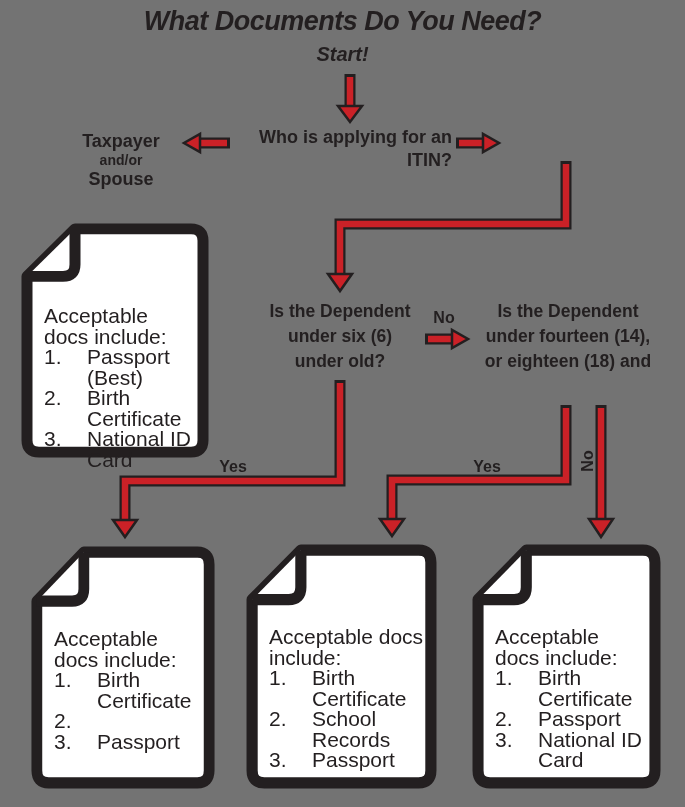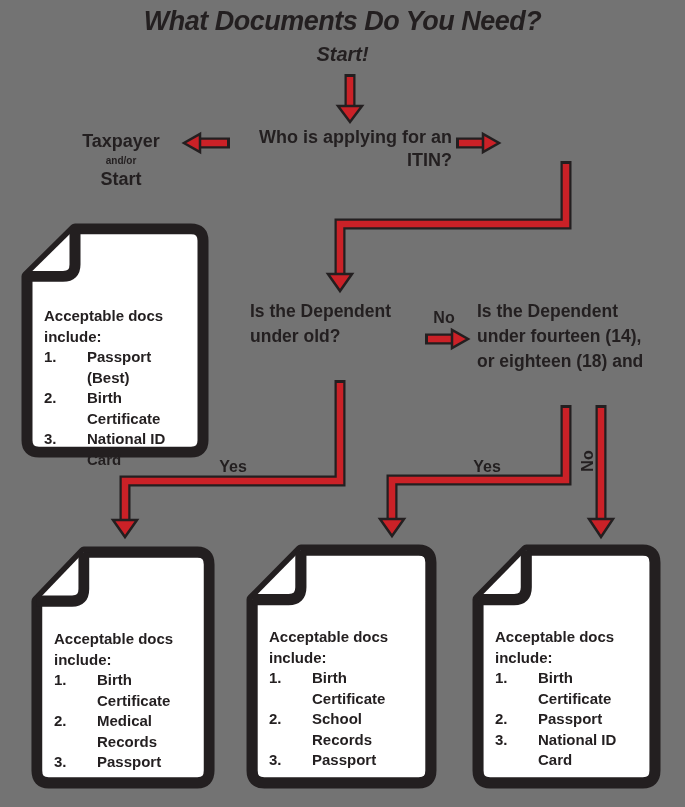--- a/index.html
+++ b/index.html
@@ -29,24 +29,24 @@
   }
   .node{
     font-weight:bold;
     text-align:center;
     line-height:23px;
     font-size:18px;
   }
   .who{left:252px;top:126px;width:200px;text-align:right;}
   .taxpayer-block{left:61px;top:131px;width:120px;}
   .taxpayer-block .big{font-size:18px;line-height:21px;}
-  .taxpayer-block .small{font-size:10px;line-height:17px;}
+  .taxpayer-block .small{font-size:14px;line-height:17px;}
   .dependents{left:499px;top:132px;width:130px;}
   .question{
-    font-weight:bold;
+    font-weight:bold;text-align:center;
     font-size:17.5px;line-height:25px;
   }
   .q1{left:250px;top:299px;width:180px;}
   .q2{left:477px;top:299px;width:182px;}
   .edge-label{
     font-weight:bold;font-size:16px;text-align:center;
   }
   .lbl-no1{left:425px;top:309px;width:38px;}
   .lbl-yes1{left:203px;top:458px;width:60px;}
   .lbl-yes2{left:457px;top:458px;width:60px;}
@@ -58,21 +58,21 @@
   svg.edges{left:0;top:0;width:685px;height:807px;pointer-events:none;}
   .edge-under{fill:none;stroke:var(--ink);stroke-width:11;stroke-linejoin:miter;stroke-linecap:butt;}
   .edge-over{fill:none;stroke:var(--red);stroke-width:6.5;stroke-linejoin:miter;stroke-linecap:butt;}
   .edge-head{fill:var(--red);stroke:var(--ink);stroke-width:2.5;stroke-linejoin:miter;}
   .doc{position:absolute;}
   .doc svg.shape{position:absolute;left:0;top:0;width:100%;height:100%;}
   .doc .page{fill:#ffffff;stroke:var(--ink);stroke-width:11;stroke-linejoin:round;}
   .doc .flap{fill:#ffffff;stroke:var(--ink);stroke-width:11;stroke-linejoin:round;stroke-linecap:butt;}
   .doc-text{
     position:absolute;left:24px;top:84px;right:14px;
-    font-size:15px;line-height:20.5px;color:var(--ink);font-weight:bold;
+    font-size:21px;line-height:20.5px;color:var(--ink);
   }
   .doc-item{display:flex;}
   .doc-item .num{width:43px;flex:0 0 43px;}
 </style>
 </head>
 <body>
 
 <div class="canvas">
 
   <svg class="edges abs" viewBox="0 0 685 807" xmlns="http://www.w3.org/2000/svg">
@@ -127,26 +127,27 @@
   </svg>
 
   <div class="abs title">What Documents Do You Need?</div>
   <div class="abs start">Start!</div>
 
   <div class="abs node who">Who is applying for an ITIN?</div>
 
   <div class="abs node taxpayer-block">
     <div class="big">Taxpayer</div>
     <div class="small">and/or</div>
-    <div class="big">Start</div>
+    <div class="big">Spouse</div>
   </div>
 
 
   <div class="abs question q1">
     <div>Is the Dependent</div>
+    <div>under six (6)</div>
     <div>under old?</div>
   </div>
 
   <div class="abs question q2">
     <div>Is the Dependent</div>
     <div>under fourteen (14),</div>
     <div>or eighteen (18) and</div>
   </div>
 
   <div class="abs edge-label lbl-no1">No</div>
@@ -182,21 +183,20 @@
       <path class="flap" d="M55 7 V43 Q55 55 43 55 H7"></path>
     </svg>
     <div class="doc-text">
       <div class="doc-heading">Acceptable docs include:</div>
       <div class="doc-item">
         <span class="num">1.</span>
         <span>Birth Certificate</span>
       </div>
       <div class="doc-item">
         <span class="num">2.</span>
-        <span>Medical Records</span>
       </div>
       <div class="doc-item">
         <span class="num">3.</span>
         <span>Passport</span>
       </div>
     </div>
   </div>
 
   <div class="doc" style="left:245px;top:543px;width:193px;height:247px;">
     <svg class="shape" viewBox="0 0 190 240" preserveAspectRatio="none" xmlns="http://www.w3.org/2000/svg">

